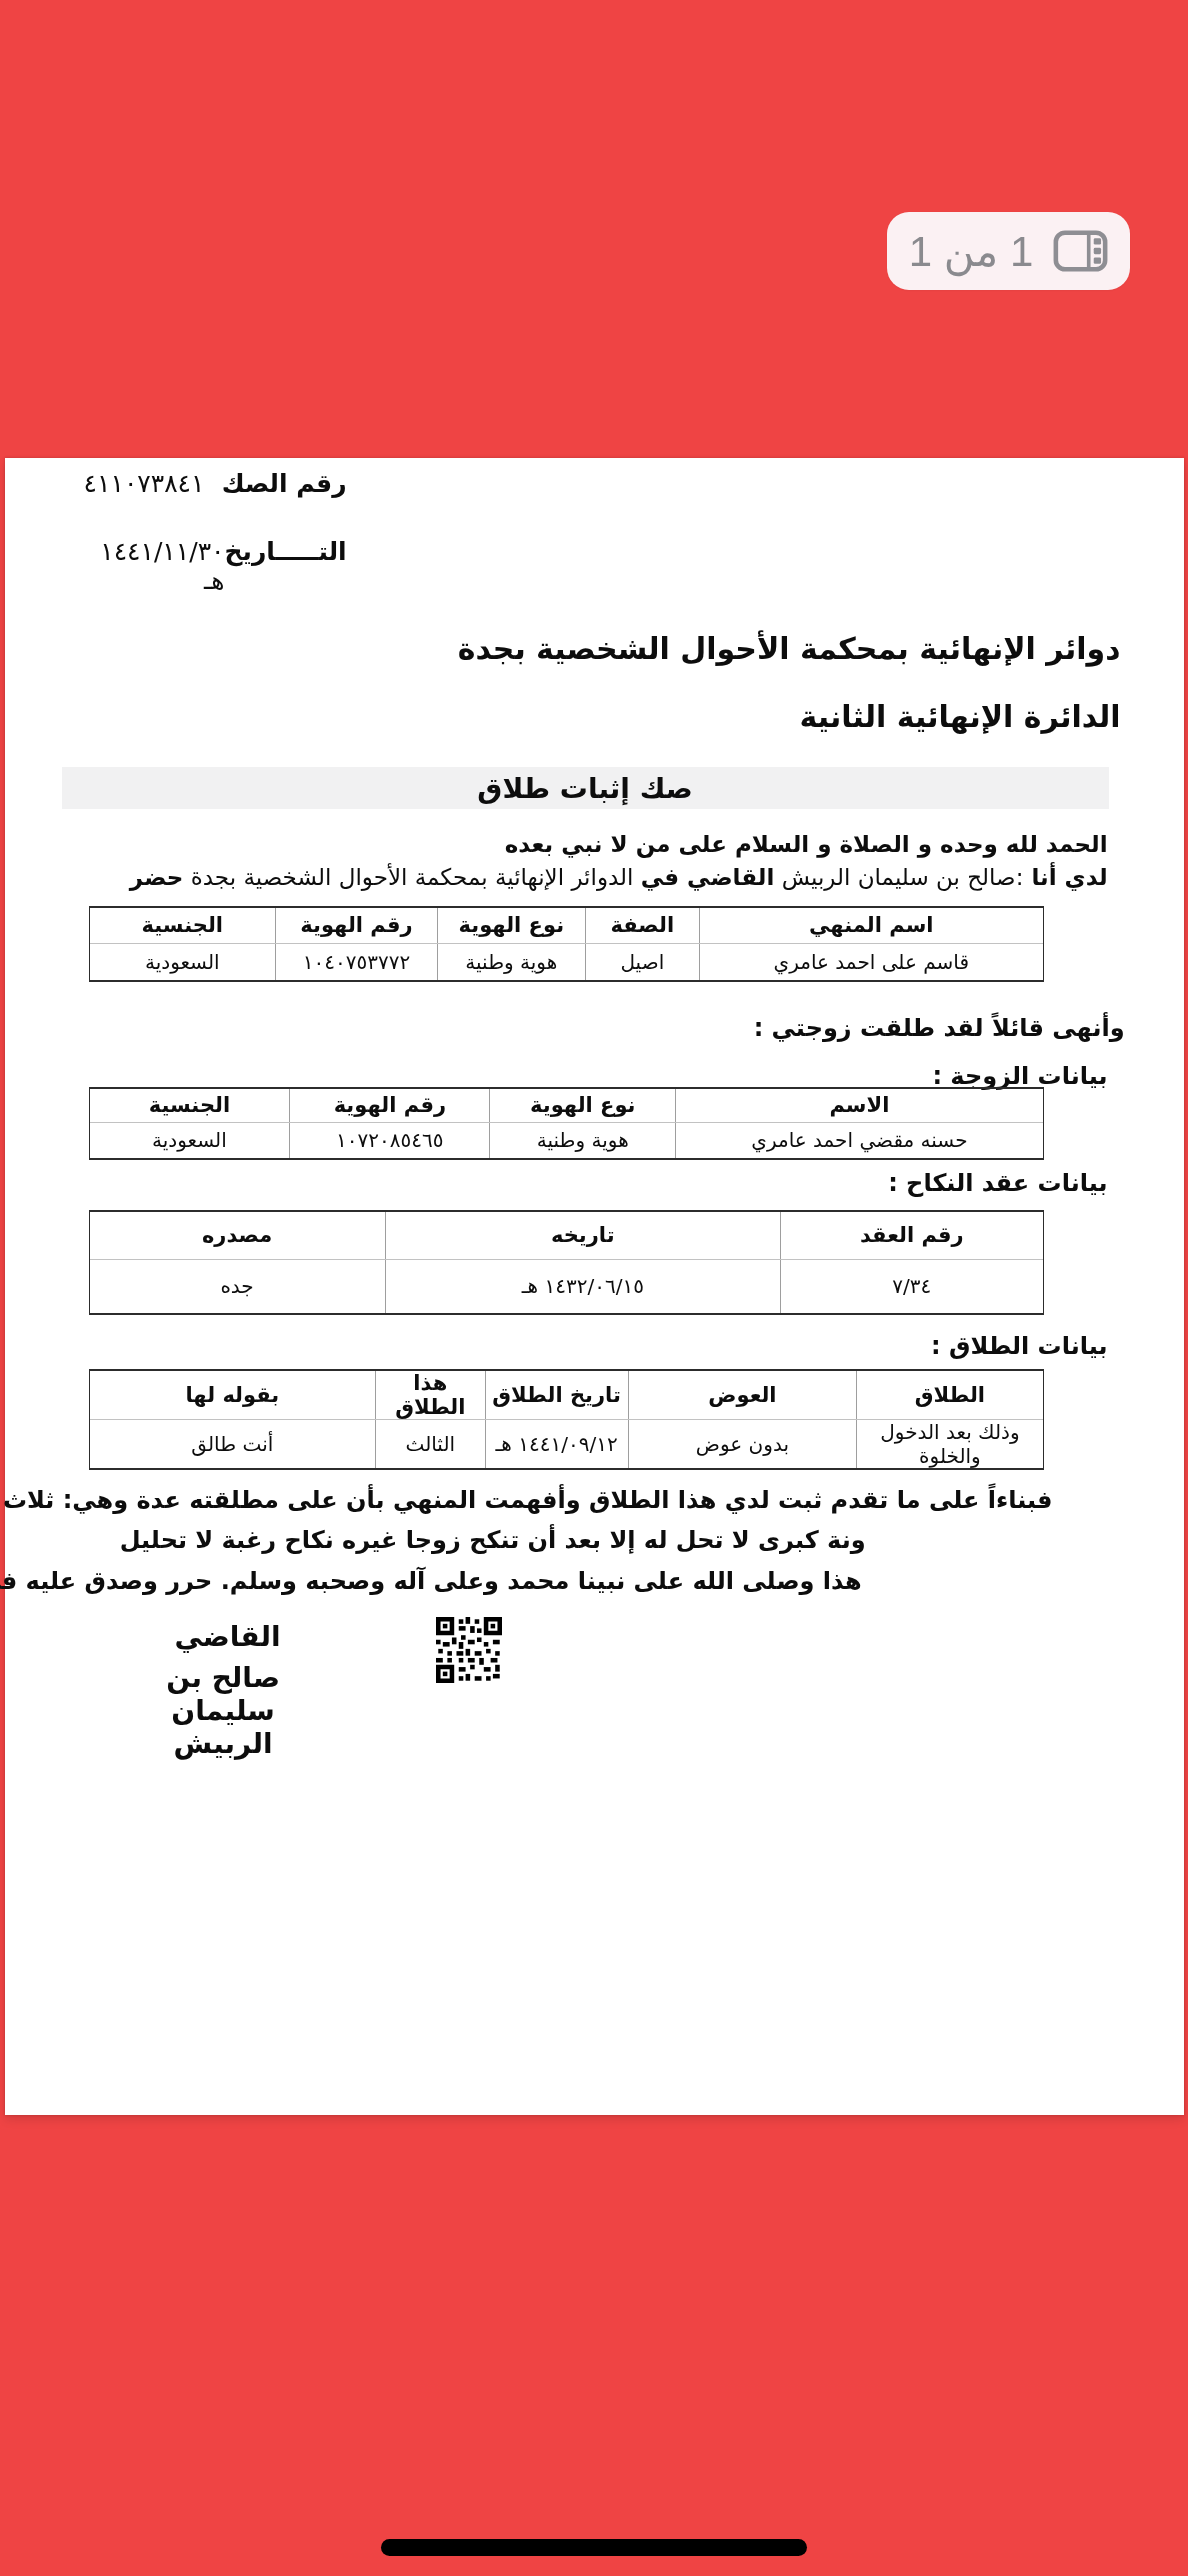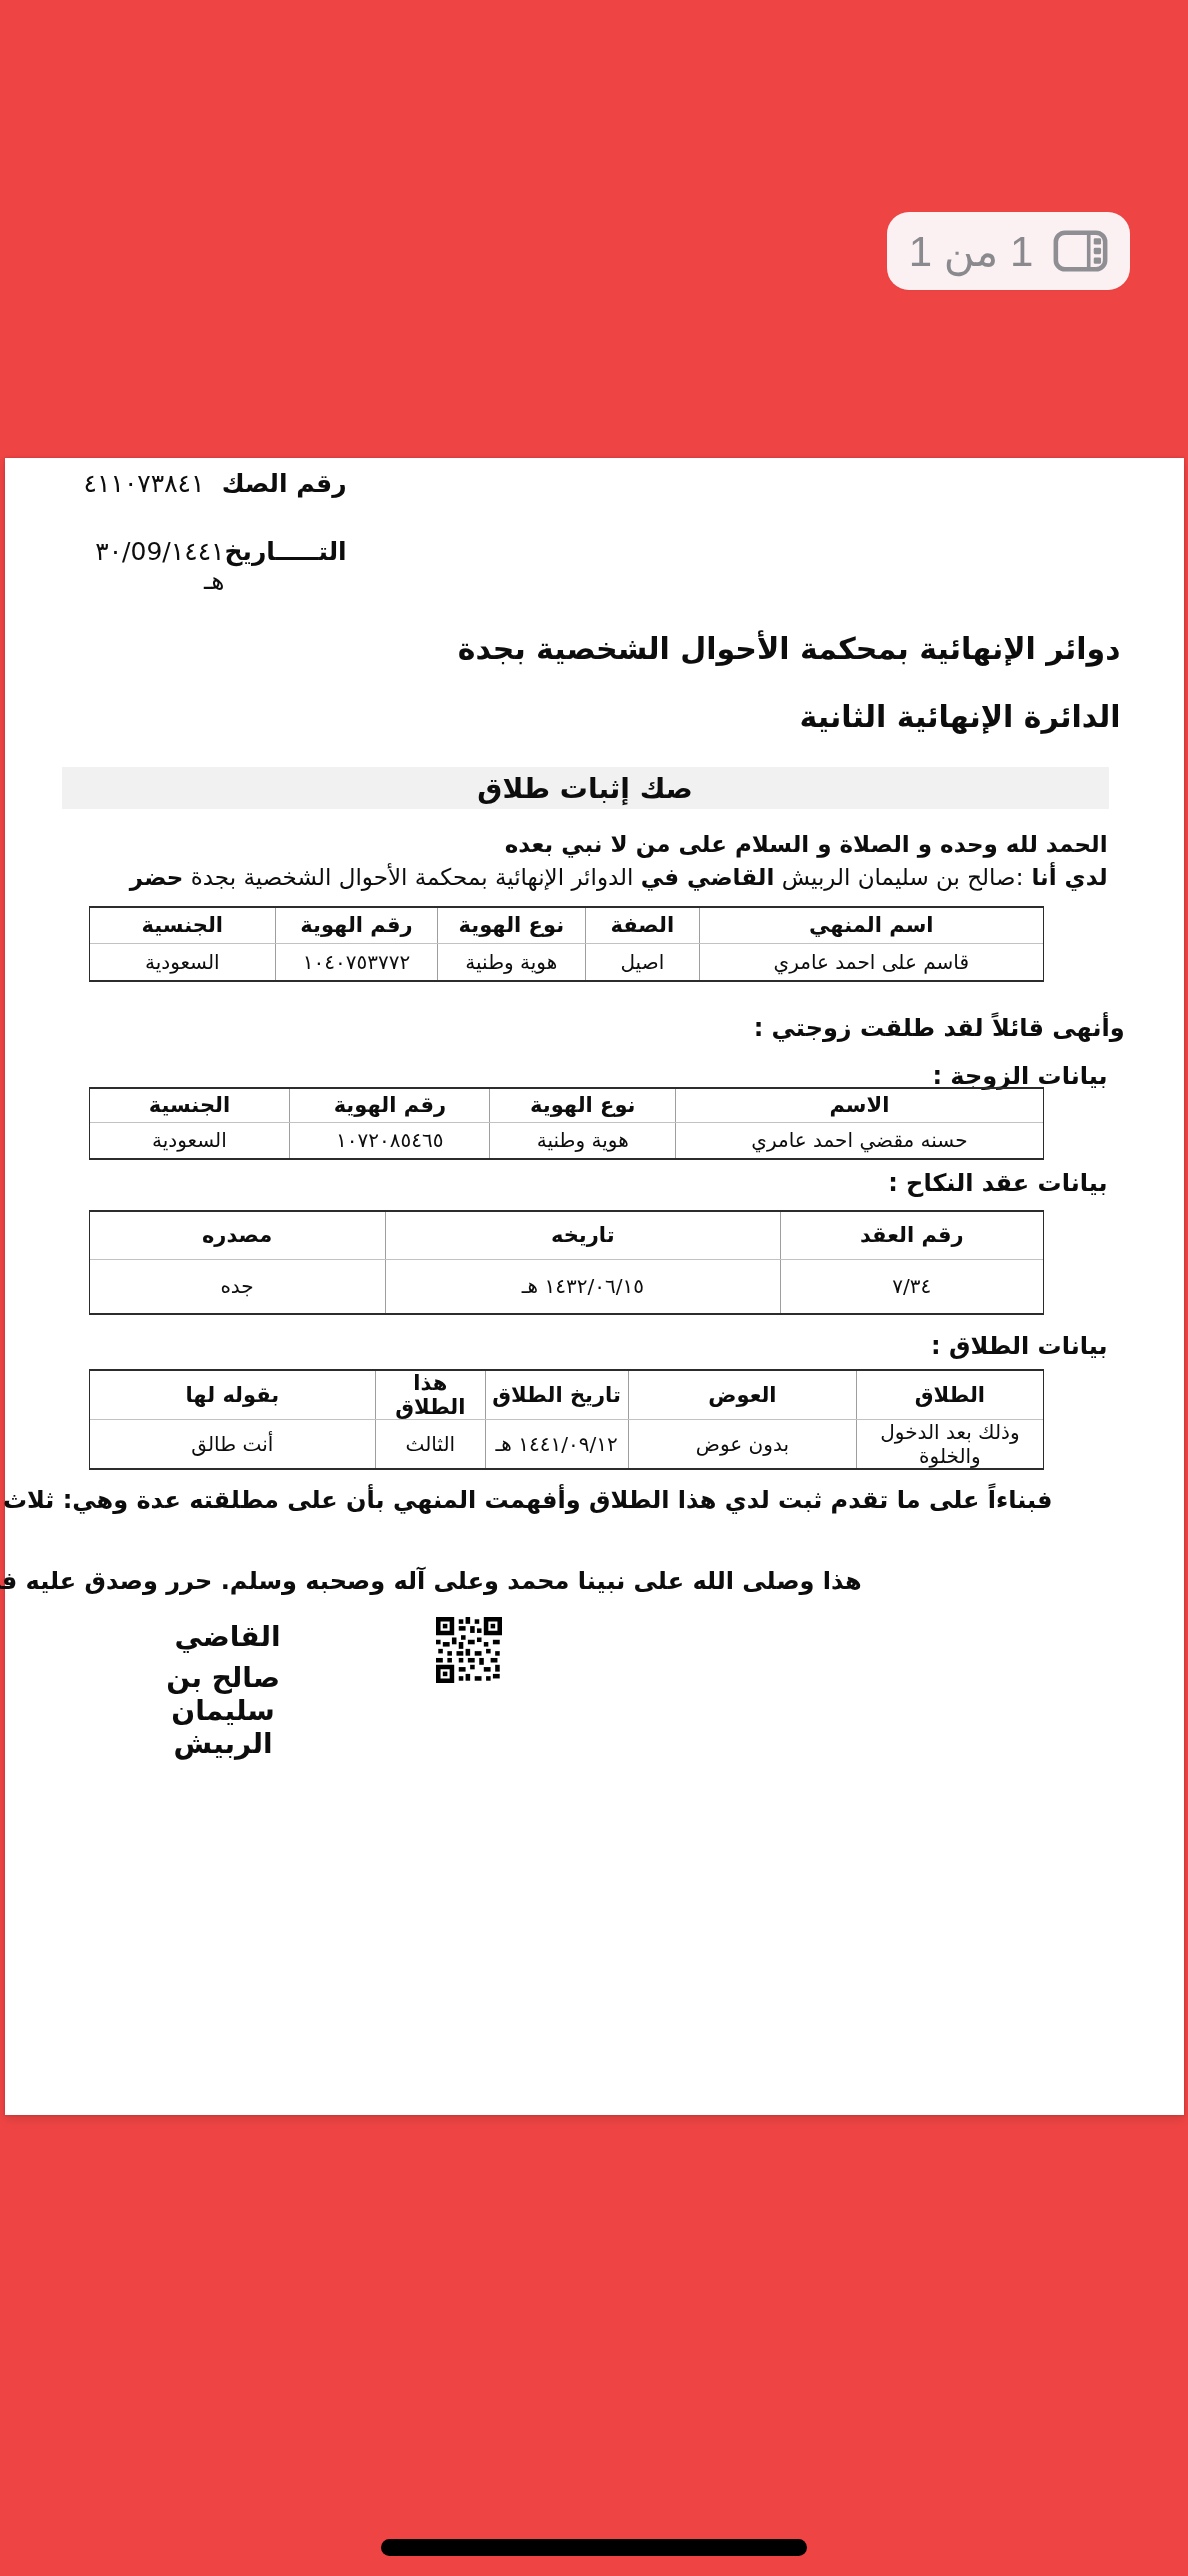--- a/index.html
+++ b/index.html
@@ -59,21 +59,21 @@
   </div>
 
   <div class="page">
 
     <div class="meta-row" style="top:11px;">
       <span class="lbl">رقم الصك</span>
       <span class="val">٤١١٠٧٣٨٤١</span>
     </div>
     <div class="meta-row" style="top:79px;">
       <span class="lbl">التـــــاريخ</span>
-      <span class="val">١٤٤١/09/٣٠ هـ</span>
+      <span class="val">١٤٤١/١١/٣٠ هـ</span>
     </div>
 
     <div class="court" style="top:173px;">دوائر الإنهائية بمحكمة الأحوال الشخصية بجدة</div>
     <div class="court" style="top:241px;">الدائرة الإنهائية الثانية</div>
 
     <div class="titlebar">صك إثبات طلاق</div>
 
     <div class="intro">
       <span class="b">الحمد لله وحده و الصلاة و السلام على من لا نبي بعده</span><br>
       <span class="b">لدي أنا </span><span>:صالح بن سليمان الربيش   </span><span class="b">القاضي في</span><span>  الدوائر الإنهائية بمحكمة الأحوال الشخصية بجدة </span><span class="b">حضر</span>
@@ -181,20 +181,21 @@
           <td>بدون عوض</td>
           <td>١٤٤١/٠٩/١٢ هـ</td>
           <td>الثالث</td>
           <td>أنت طالق</td>
         </tr>
       </tbody>
         </table>
     </div>
 
     <div class="closing" style="top:1028px;right:131px;">فبناءاً على ما تقدم ثبت لدي هذا الطلاق وأفهمت المنهي بأن على مطلقته عدة وهي: ثلاث حيضات وأن مطلقته بانت منه</div>
+    <div class="closing" style="top:1068px;right:318px;">ونة كبرى لا تحل له إلا بعد أن تنكح زوجا غيره نكاح رغبة لا تحليل</div>
     <div class="closing" style="top:1109px;right:322px;">هذا وصلى الله على نبينا محمد وعلى آله وصحبه وسلم. حرر وصدق عليه في  ١٤٤١/١١/٣٠ هـ</div>
 
     <div class="judge" style="top:1162px;left:175px;width:101px;">القاضي</div>
 
     <svg class="abs" style="top:1159px;left:431px;" width="66" height="66" viewBox="0 0 29 29">
       <rect x="0" y="0" width="29" height="29" fill="#ffffff"></rect>
       <g fill="#000000">
         <path d="M0,0h8v8h-8zM2,2v4h4v-4z"></path>
         <rect x="3" y="3" width="2" height="2"></rect>
         <path d="M21,0h8v8h-8zM23,2v4h4v-4z"></path>

